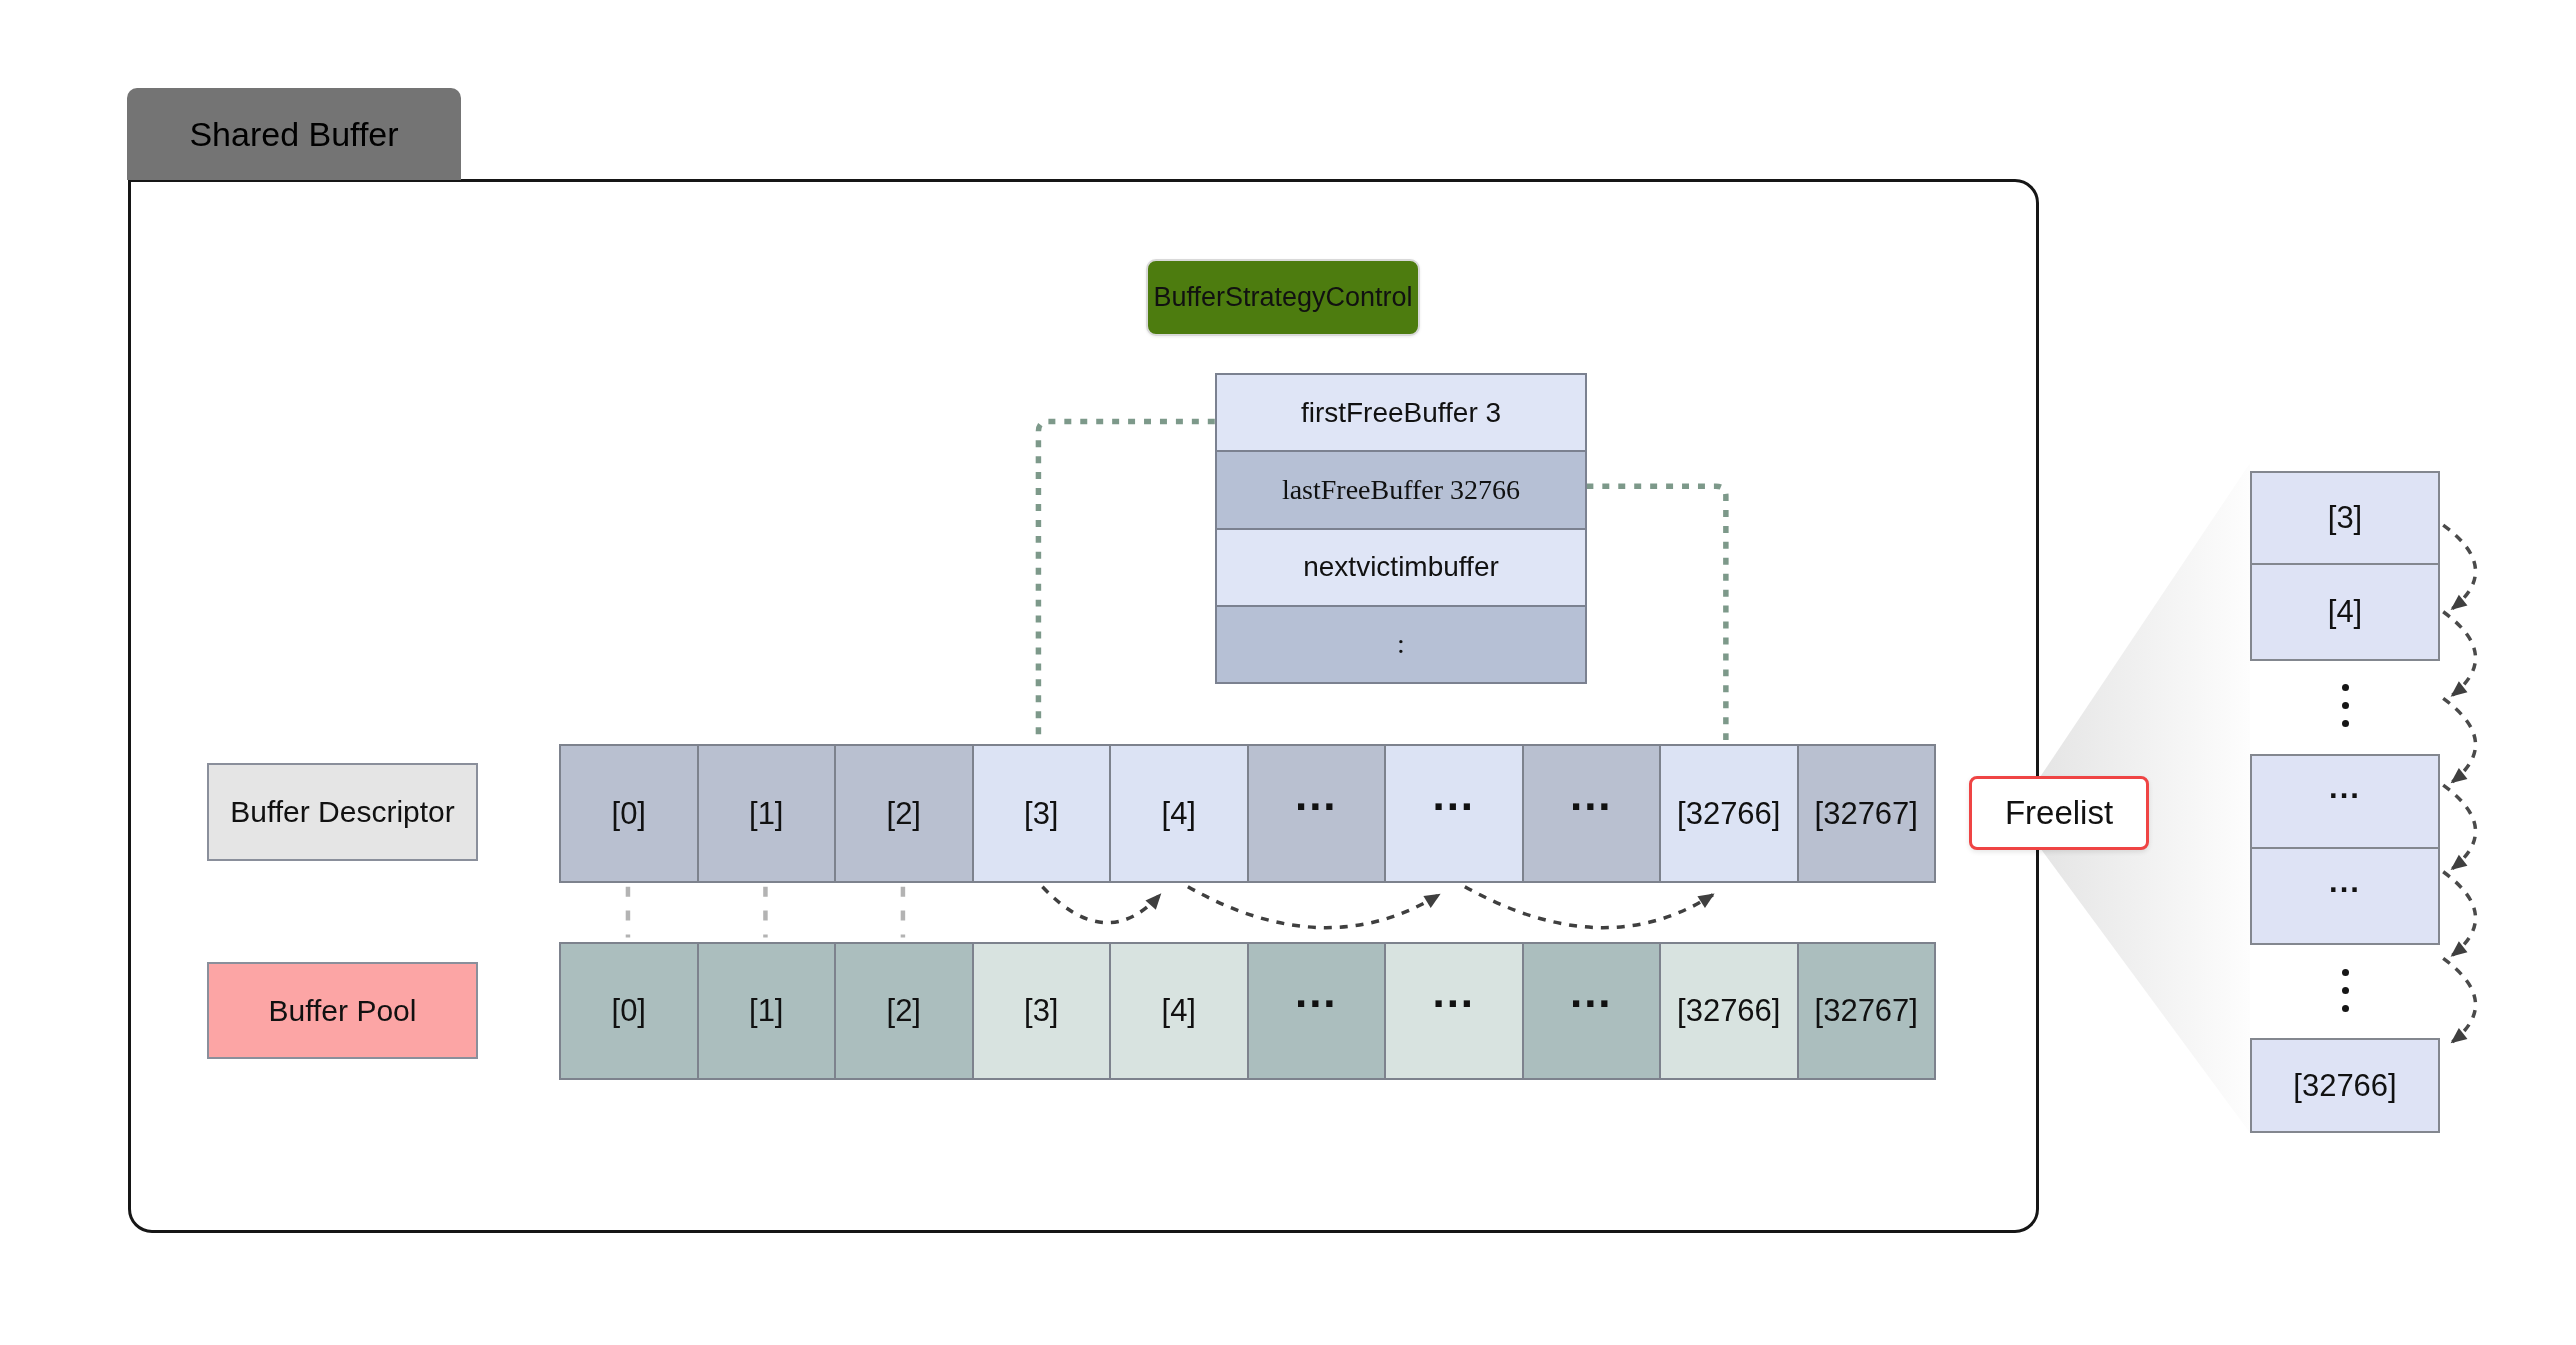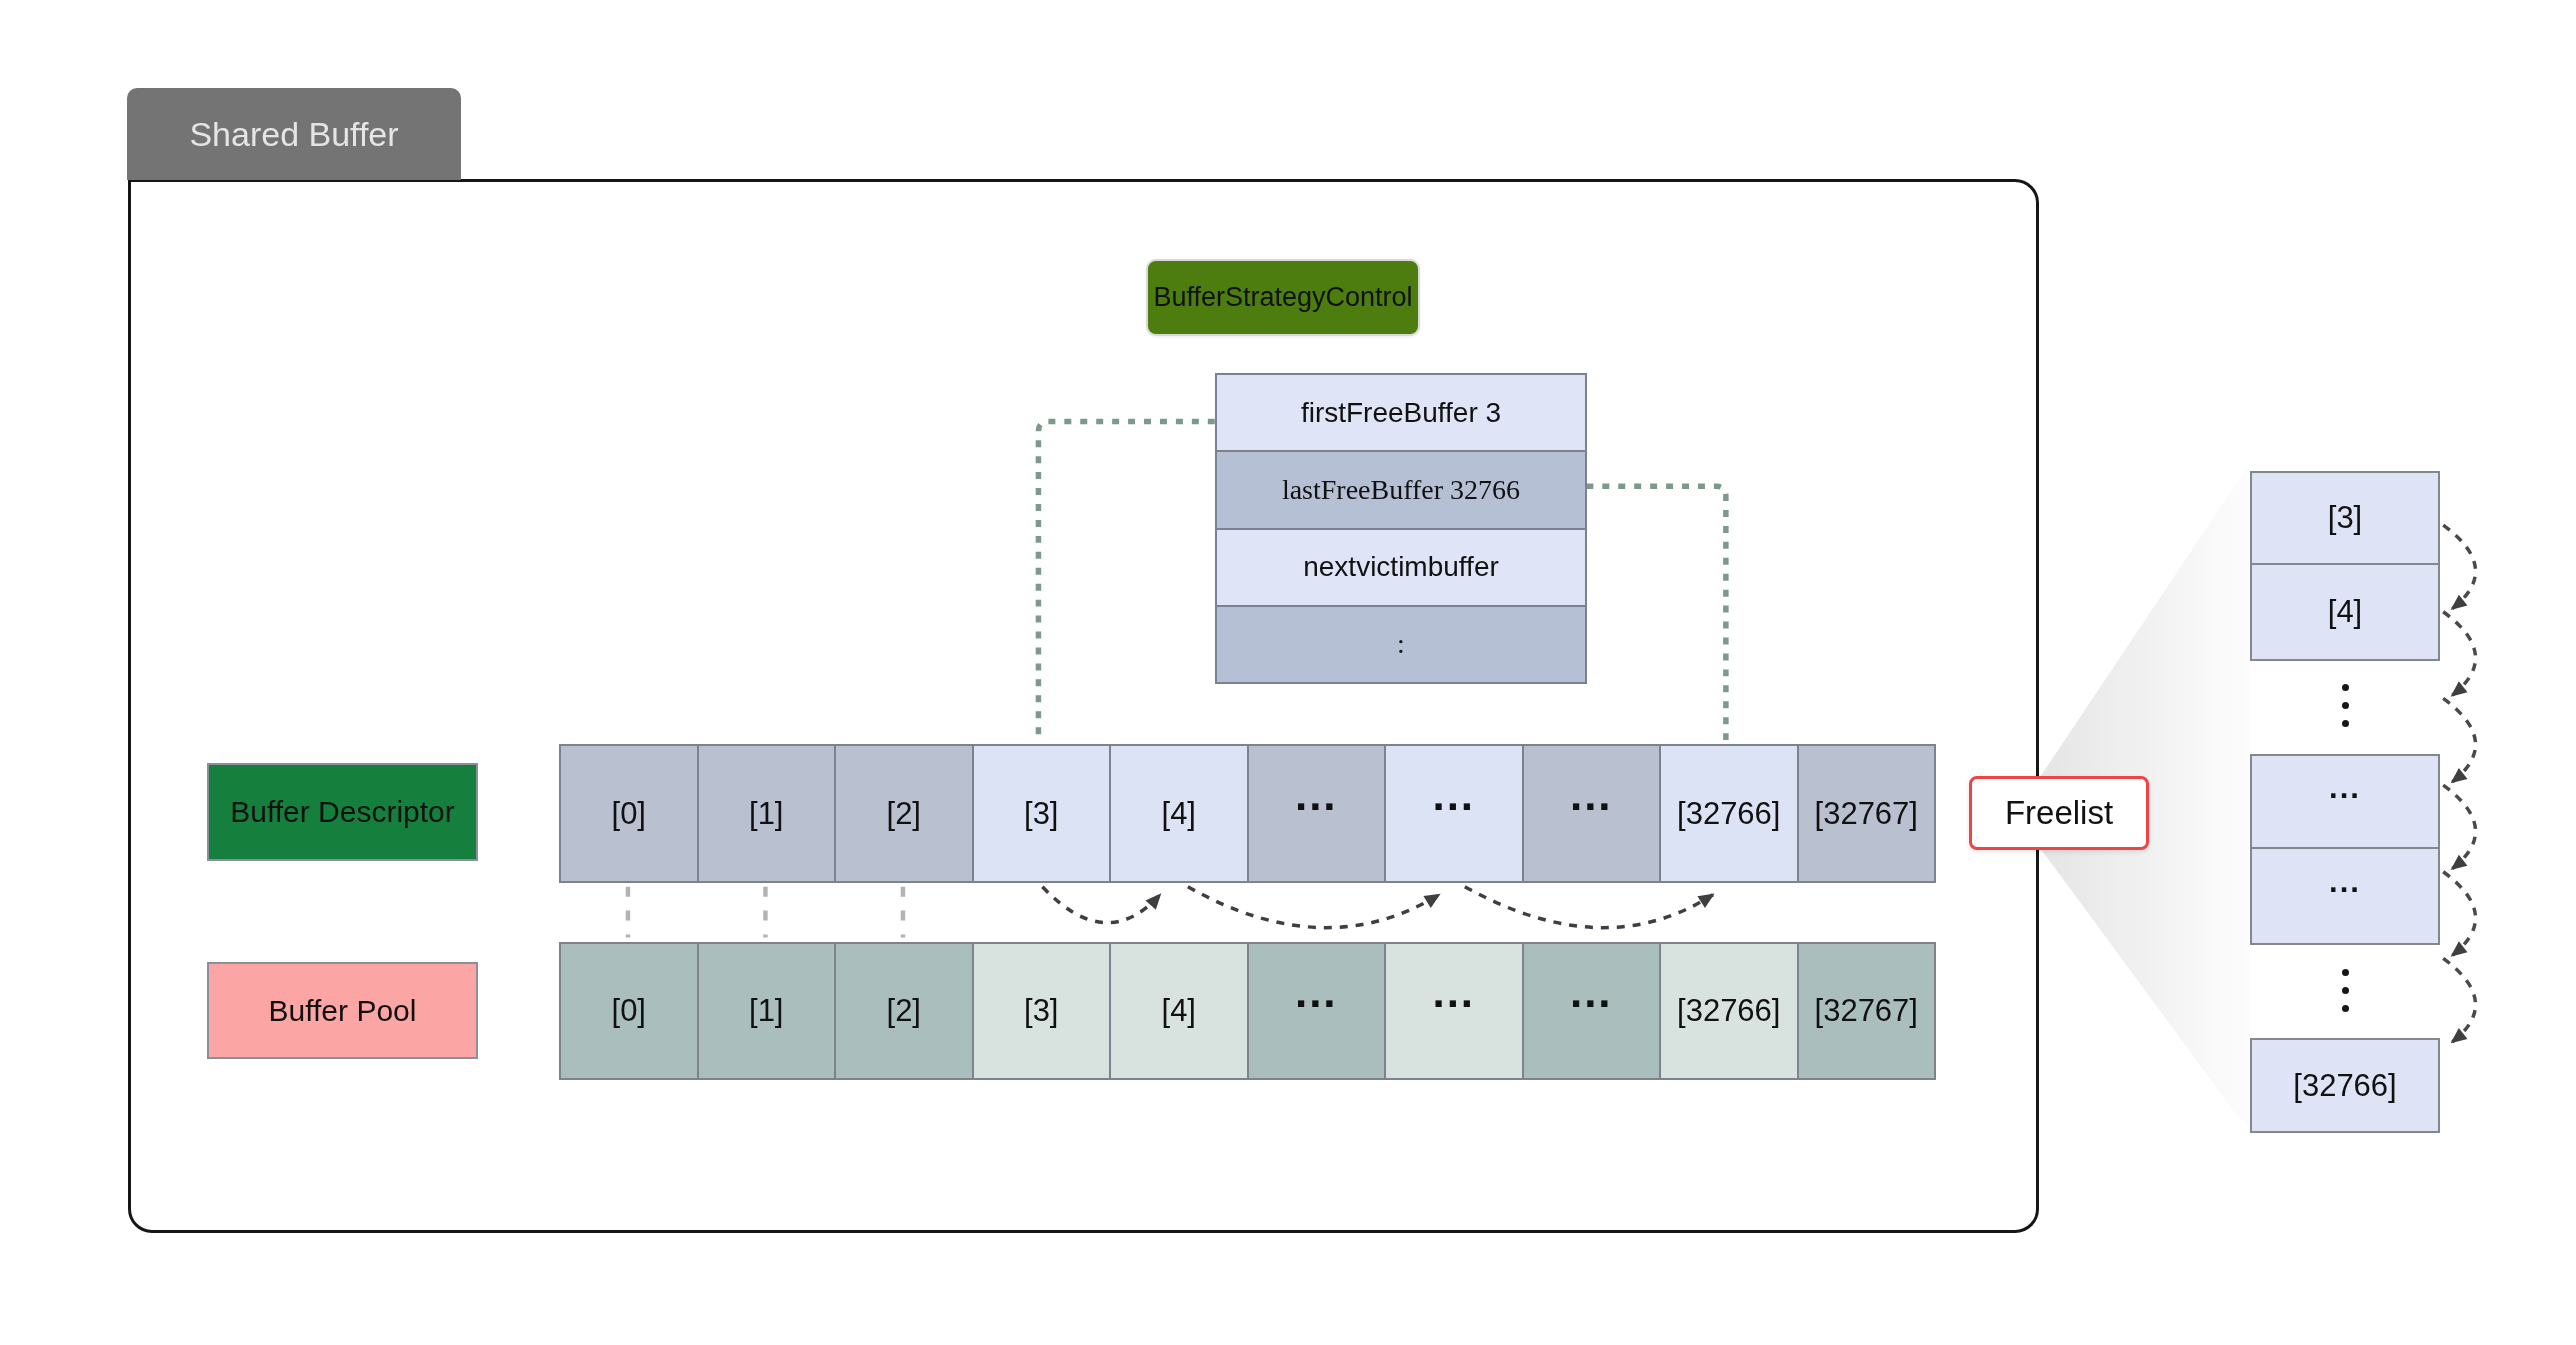--- a/index.html
+++ b/index.html
@@ -7,40 +7,40 @@
           font-family:"Liberation Sans", sans-serif;color:#111;}
 
   
   #container-frame{z-index:0;}
   #overlay-svg{position:absolute;left:0;top:0;width:2576px;height:1345px;z-index:1;pointer-events:none;}
   .layer2{z-index:2;}
 
   
   #shared-buffer-tab{position:absolute;left:127px;top:88px;width:334px;height:92px;
      background:#747474;border-radius:10px 10px 0 0;display:flex;align-items:center;justify-content:center;
-     font-size:34px;color:#e5e5e5;}
+     font-size:34px;color:#000000;}
   #container-frame{position:absolute;left:128px;top:179px;width:1911px;height:1054px;
      border:3px solid #161616;border-radius:0 24px 24px 24px;box-sizing:border-box;background:#fff;}
 
   
   #bsc-title{position:absolute;left:1146px;top:259px;width:274px;height:77px;background:#4d7c0f;
      border:2px solid #d9d9d9;border-radius:10px;box-sizing:border-box;display:flex;align-items:center;
      justify-content:center;font-size:27px;box-shadow:0 1px 3px rgba(0,0,0,.08);}
   #strategy-table{position:absolute;left:1215px;top:373px;width:372px;height:311px;
      border:2px solid #7b8190;box-sizing:border-box;display:flex;flex-direction:column;}
   .strategy-row{flex:1;display:flex;align-items:center;justify-content:center;font-size:28px;
      border-top:2px solid #7b8190;box-sizing:border-box;}
   .strategy-row:first-child{border-top:none;}
   .srow-light{background:#dfe5f6;}
   .srow-dark{background:#b6c0d5;font-family:Liberation Serif, serif;}
 
   
   .row-label{position:absolute;left:207px;width:271px;height:98px;border:2px solid #8a8f9b;
      box-sizing:border-box;display:flex;align-items:center;justify-content:center;font-size:30px;}
-  #buffer-descriptor-label{top:763px;background:#15803d;}
+  #buffer-descriptor-label{top:763px;background:#e5e5e5;}
   #buffer-pool-label{top:962px;height:97px;background:#fca5a5;}
 
   
   .cell-row{position:absolute;left:559px;width:1377px;display:flex;}
   #descriptor-row{top:744px;height:139px;}
   #pool-row{top:942px;height:138px;}
   .cell{flex:1;border:2px solid #7d828d;box-sizing:border-box;margin-left:-2px;
      display:flex;align-items:center;justify-content:center;font-size:31px;}
   .cell:first-child{margin-left:0;}
   .desc-dark{background:#b9c0d0;}

